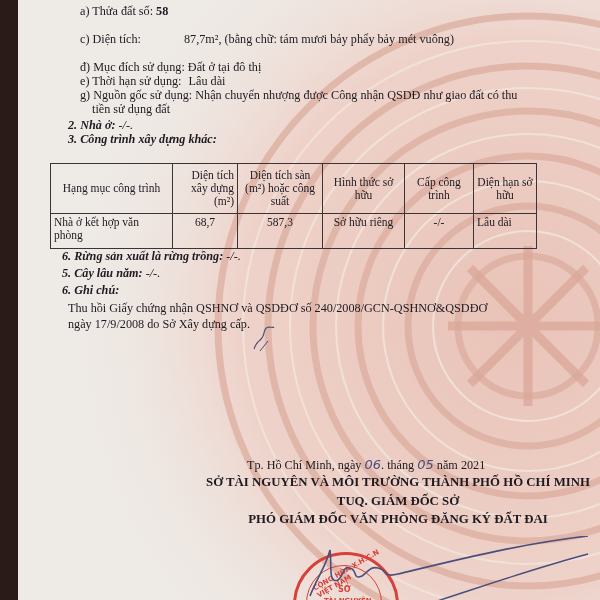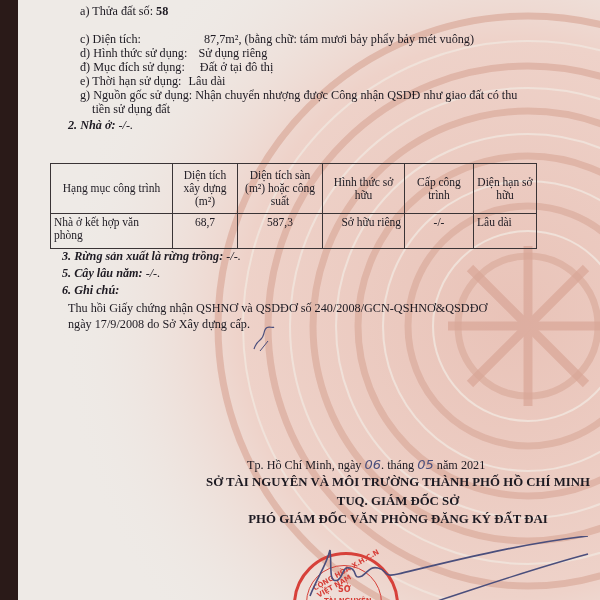--- a/index.html
+++ b/index.html
@@ -61,68 +61,65 @@
     </g>
   </svg>
 
   <div class="content">
     <div class="line" style="left:62px;top:8px;">
       <span>a) Thửa đất số:</span>
       <span class="b">58</span>
     </div>
     <div class="line" style="left:62px;top:36px;">
       <span>c) Diện tích:</span>
-      <span style="margin-left:60px;">87,7m², (bằng chữ: tám mươi bảy phẩy bảy mét vuông)</span>
-    </div>
-    <div class="line" style="left:62px;top:50px;">
-      <span>d) Hình thức sử dụng:</span>
-      <span style="margin-left:8px;">Sử dụng riêng</span>
+      <span style="margin-left:40px;">87,7m², (bằng chữ: tám mươi bảy phẩy bảy mét vuông)</span>
     </div>
     <div class="line" style="left:62px;top:64px;">
       <span>đ) Mục đích sử dụng:</span>
-      <span style="margin-left:12px;text-align:right;">Đất ở tại đô thị</span>
+      <span style="margin-left:0;text-align:right;">Đất ở tại đô thị</span>
     </div>
     <div class="line" style="left:62px;top:78px;">
       <span>e) Thời hạn sử dụng:</span>
       <span style="margin-left:4px;">Lâu dài</span>
     </div>
     <div class="line" style="left:62px;top:92px;">
       <span>g) Nguồn gốc sử dụng:</span>
       <span>Nhận chuyển nhượng được Công nhận QSDĐ như giao đất có thu</span>
     </div>
     <div class="line" style="left:74px;top:106px;">tiền sử dụng đất</div>
 
     <div class="line b i" style="left:50px;top:122px;">
       <span>2. Nhà ở:</span>
       <span style="font-weight:normal;">-/-.</span>
     </div>
+    <div class="line b i" style="left:50px;top:136px;">3. Công trình xây dựng khác:</div>
 
     <table class="works" style="top:167px;">
       <tbody>
           <tr>
         <th style="width:115px;">Hạng mục công trình</th>
-        <th style="width:58px;">Diện tích xây dựng (m²)</th>
+        <th style="width:58px;text-align:right;">Diện tích xây dựng (m²)</th>
         <th style="width:78px;">Diện tích sàn (m²) hoặc công suất</th>
         <th style="width:75px;text-align:center;">Hình thức sở hữu</th>
         <th style="width:62px;">Cấp công trình</th>
         <th style="width:56px;">Diện hạn sở hữu</th>
       </tr>
       <tr>
         <td class="left">Nhà ở kết hợp văn phòng</td>
         <td style="vertical-align:top;">68,7</td>
         <td style="vertical-align:top;">587,3</td>
-        <td style="vertical-align:top;text-align:right;">Sở hữu riêng</td>
+        <td style="vertical-align:top;">Sở hữu riêng</td>
         <td style="vertical-align:top;">-/-</td>
         <td class="left">Lâu dài</td>
       </tr>
     </tbody>
       </table>
 
     <div class="line b i" style="left:44px;top:253px;">
-      <span>3. Rừng sản xuất là rừng trồng:</span>
+      <span>6. Rừng sản xuất là rừng trồng:</span>
       <span style="font-weight:normal;">-/-.</span>
     </div>
     <div class="line b i" style="left:44px;top:270px;">
       <span>5. Cây lâu năm:</span>
       <span style="font-weight:normal;">-/-.</span>
     </div>
     <div class="line b i" style="left:44px;top:287px;">6. Ghi chú:</div>
     <div class="line" style="left:50px;top:305px;">Thu hồi Giấy chứng nhận QSHNƠ và QSDĐƠ số 240/2008/GCN-QSHNƠ&amp;QSDĐƠ</div>
     <div class="line" style="left:50px;top:321px;">ngày 17/9/2008 do Sở Xây dựng cấp.</div>
     <svg style="position:absolute;left:232px;top:327px;" width="30" height="30">

